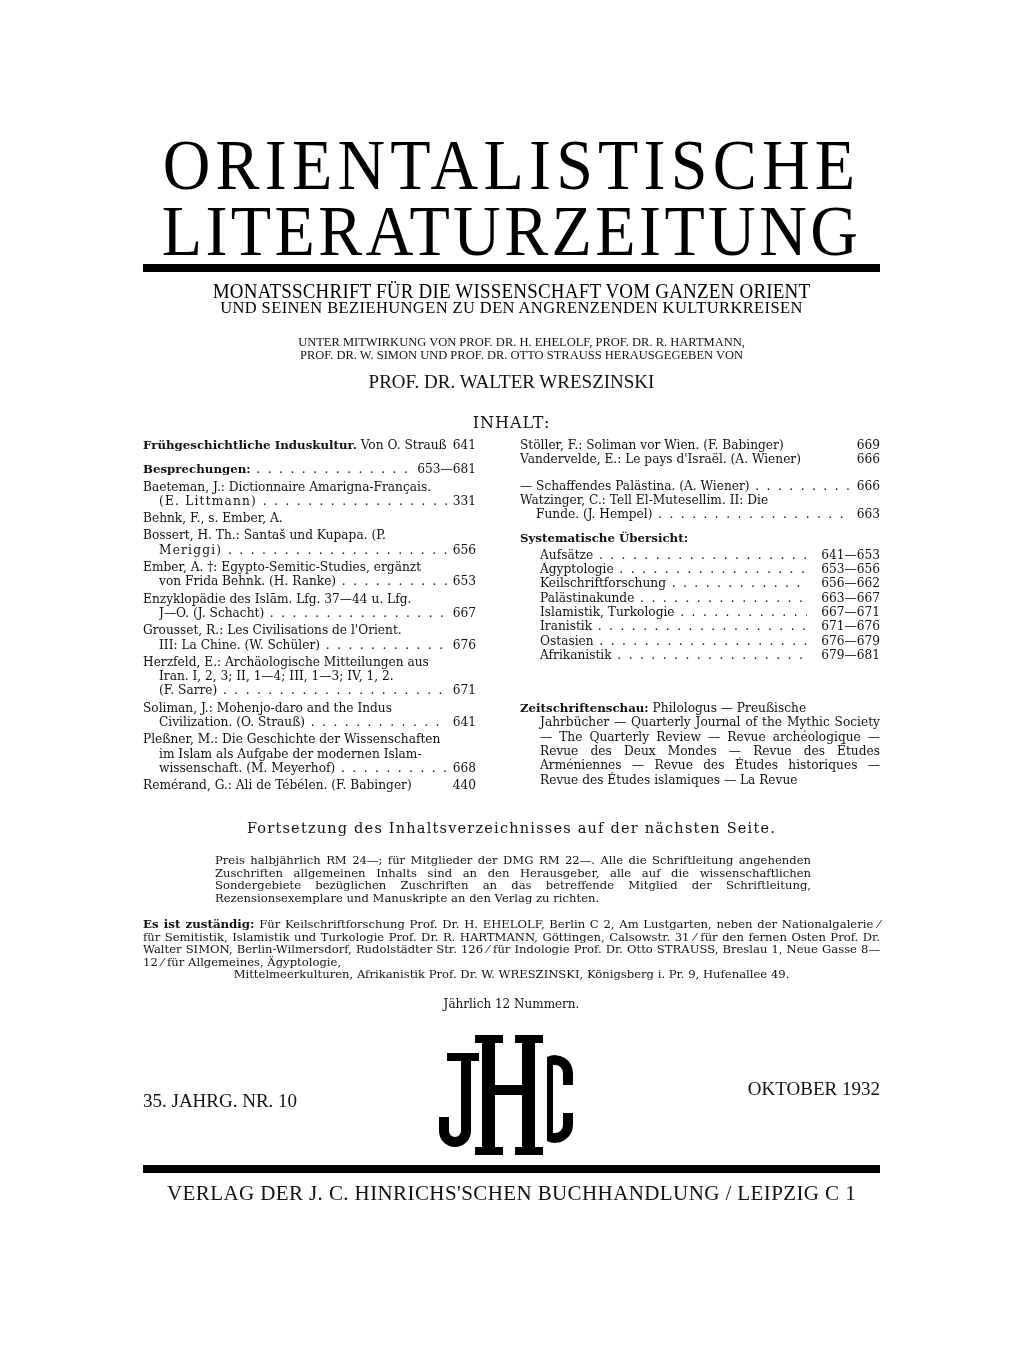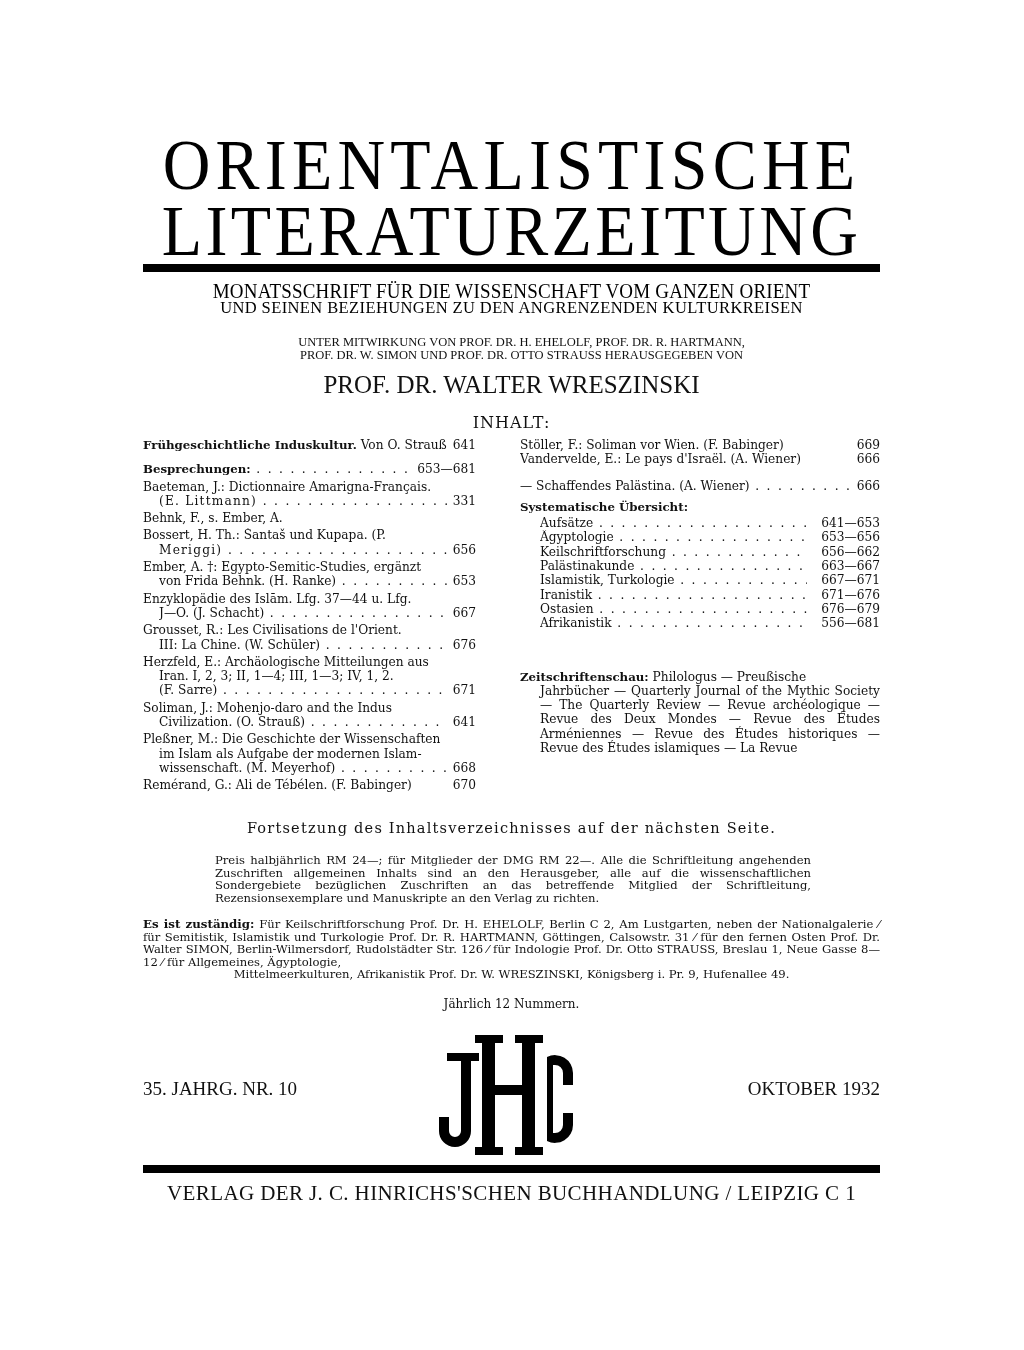--- a/index.html
+++ b/index.html
@@ -13,21 +13,21 @@
   .rule-thick { position: absolute; left: 0; width: 737px; height: 8px; background: #000; }
   .rule1 { top: 264px; }
   .rule2 { top: 1165px; }
 
   .sub { position: absolute; left: 0; width: 737px; text-align: center; font-family: "Liberation Serif", serif; color: #000; white-space: nowrap; }
   .sub1 { top: 280px; font-size: 20px; letter-spacing: 0.2px; transform: scaleX(0.95); }
   .sub2 { top: 298px; font-size: 16.5px; letter-spacing: 0.4px; }
   .collab { position: absolute; left: 10px; width: 737px; text-align: center; font-family: "Liberation Serif", serif; font-size: 12.5px; line-height: 13px; white-space: nowrap; }
   .collab1 { top: 336px; }
   .collab2 { top: 349px; }
-  .editor { position: absolute; left: 0; width: 737px; top: 371px; text-align: center; font-family: "Liberation Serif", serif; font-size: 25px; white-space: nowrap; }
+  .editor { position: absolute; left: 0; width: 737px; top: 371px; text-align: center; font-family: "Liberation Serif", serif; font-size: 19px; white-space: nowrap; }
   .inhalt { position: absolute; left: 0; width: 737px; top: 413px; text-align: center; font-family: "DejaVu Serif", serif; font-size: 16px; letter-spacing: 1px; }
 
   .col { position: absolute; font-family: "DejaVu Serif", serif; font-size: 12.2px; line-height: 14.3px; color: #111; }
   .col-left { left: 0; top: 438px; width: 333px; }
   .col-right { left: 377px; top: 438px; width: 360px; }
   .entry { position: relative; margin-bottom: 3px; }
   .entry .line { display: flex; justify-content: space-between; white-space: nowrap; }
   .entry .indent { padding-left: 16px; }
   .entry .text { overflow: hidden; flex: 1; }
   .entry .text.dots::after { content: " . . . . . . . . . . . . . . . . . . . . . . . . . . . . . . . . . . . . . . . ."; letter-spacing: 1.8px; }
@@ -44,21 +44,21 @@
   .zeit .rest { display: block; padding-left: 20px; }
 
   .cont { position: absolute; left: 0; width: 737px; top: 820px; text-align: center; font-family: "DejaVu Serif", serif; font-size: 14.5px; letter-spacing: 1.2px; white-space: nowrap; }
   .para { position: absolute; font-family: "DejaVu Serif", serif; font-size: 11.6px; line-height: 12.6px; text-align: justify; color: #111; }
   .price { left: 72px; top: 854px; width: 596px; }
   .resp { left: 0; top: 918px; width: 737px; }
   .resp .last { text-align: center; text-align-last: center; }
   .yearly { position: absolute; left: 0; width: 737px; top: 997px; text-align: center; font-family: "DejaVu Serif", serif; font-size: 12px; }
 
   .issue { position: absolute; top: 1078px; font-family: "Liberation Serif", serif; font-size: 19px; white-space: nowrap; }
-  .issue-left { left: 0; }
+  .issue-left { left: 0; margin-top: 12px; }
   .issue-right { right: 0; }
   .logo { position: absolute; left: 292px; top: 1033px; width: 150px; height: 124px; }
 
   .publisher { position: absolute; left: 0; width: 737px; top: 1181px; text-align: center; font-family: "Liberation Serif", serif; font-size: 21px; letter-spacing: 0.4px; white-space: nowrap; }
 </style>
 </head>
 <body>
 
 <div class="page">
 
@@ -170,21 +170,21 @@
           <span class="text">im Islam als Aufgabe der modernen Islam-</span>
         </div>
       <div class="line indent">
           <span class="text dots">wissenschaft. (M. Meyerhof)</span>
           <span class="pg">668</span>
         </div>
     </div>
     <div class="entry">
       <div class="line">
           <span class="text">Remérand, G.: Ali de Tébélen. (F. Babinger)</span>
-          <span class="pg">670</span>
+          <span class="pg">440</span>
         </div>
     </div>
   </div>
 
   <div class="col col-right">
     <div class="entry" style="margin-bottom:0">
       <div class="line">
           <span class="text">Stöller, F.: Soliman vor Wien. (F. Babinger)</span>
           <span class="pg">669</span>
         </div>
@@ -194,20 +194,29 @@
           <span class="text">Vandervelde, E.: Le pays d'Israël. (A. Wiener)</span>
           <span class="pg">666</span>
         </div>
     </div>
     <div class="entry" style="margin-bottom:0">
       <div class="line">
           <span class="text dots">— Schaffendes Palästina. (A. Wiener)</span>
           <span class="pg">666</span>
         </div>
     </div>
+    <div class="entry">
+      <div class="line">
+          <span class="text">Watzinger, C.: Tell El-Mutesellim. II: Die</span>
+        </div>
+      <div class="line indent">
+          <span class="text dots">Funde. (J. Hempel)</span>
+          <span class="pg">663</span>
+        </div>
+    </div>
     <div class="gap"></div>
     <div class="entry" style="margin-bottom:2px">
       <div class="line">
           <span class="text bold">Systematische Übersicht:</span>
         </div>
     </div>
     <div>
       <div class="sys-item">
           <span class="text">Aufsätze</span>
           <span class="pg">641—653</span>
@@ -231,21 +240,21 @@
       <div class="sys-item">
           <span class="text">Iranistik</span>
           <span class="pg">671—676</span>
         </div>
       <div class="sys-item">
           <span class="text">Ostasien</span>
           <span class="pg">676—679</span>
         </div>
       <div class="sys-item">
           <span class="text">Afrikanistik</span>
-          <span class="pg">556—681</span>
+          <span class="pg">679—681</span>
         </div>
     </div>
     <div class="gap"></div>
     <div class="zeit">
       <span class="first"><span class="bold">Zeitschriftenschau:</span> <span>Philologus — Preußische</span></span>
       <span class="rest">Jahrbücher — Quarterly Journal of the Mythic Society — The Quarterly Review — Revue archéologique — Revue des Deux Mondes — Revue des Études Arméniennes — Revue des Études historiques — Revue des Études islamiques — La Revue</span>
     </div>
   </div>
 
   <div class="cont">Fortsetzung des Inhaltsverzeichnisses auf der nächsten Seite.</div>

